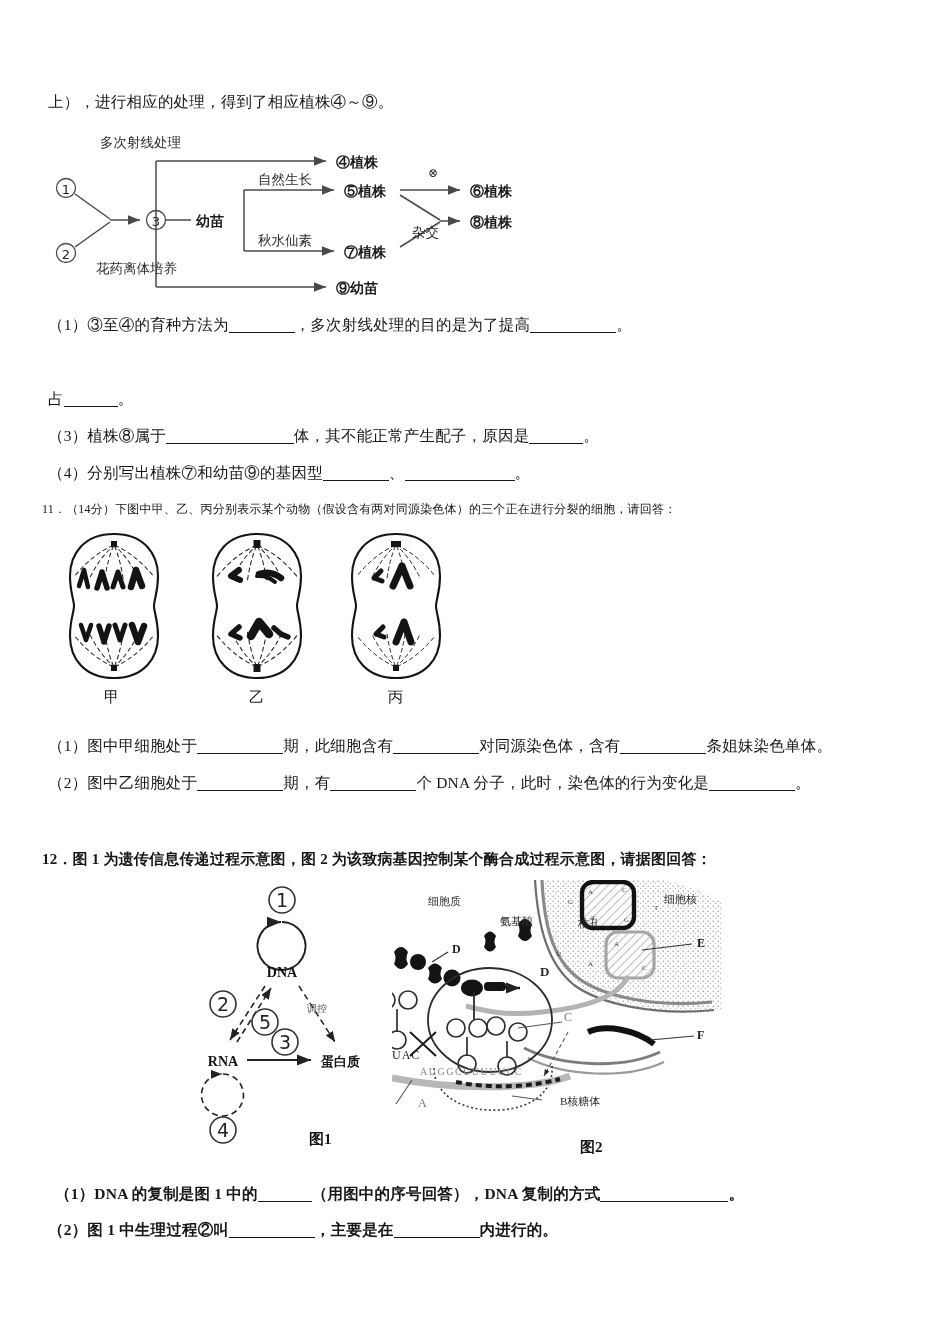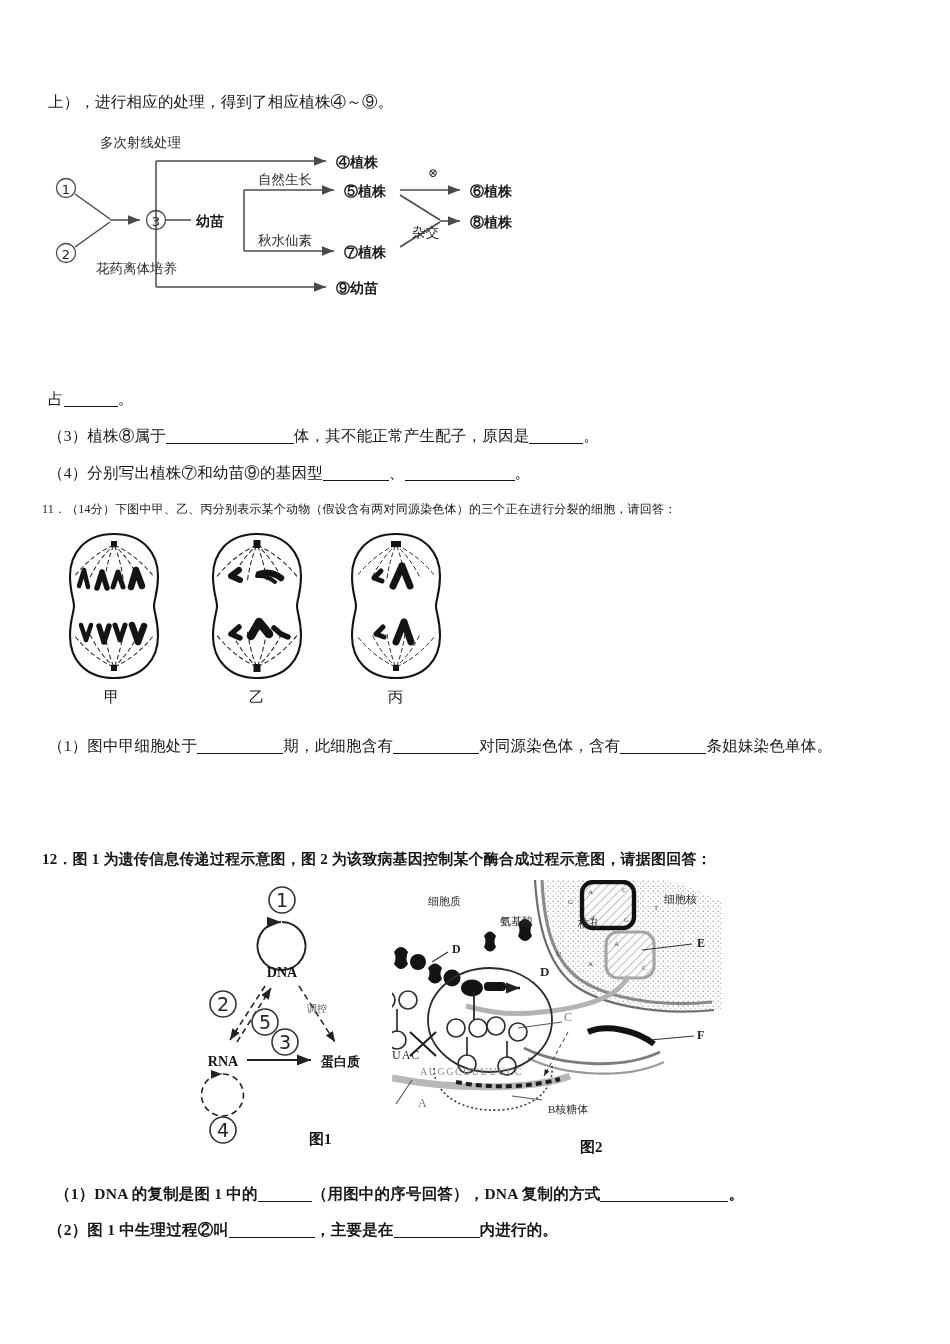--- a/index.html
+++ b/index.html
@@ -162,20 +162,23 @@
       <text x="422" y="63" class="dg-label-b">⑥植株</text>
 
       <path class="dg-line" d="M352,62 L392,87"></path>
       <path class="dg-line" d="M352,114 L392,89"></path>
       <path class="dg-line" d="M392,88 L412,88" marker-end="url(#ah)"></path>
       <text x="364" y="104" class="dg-label">杂交</text>
       <text x="422" y="94" class="dg-label-b">⑧植株</text>
     </svg>
   </div>
 
+  <div class="txt" style="left:48px; top:313px;">
+    <span>（1）</span><span>③至④的育种方法为</span><span class="ul u-m"></span><span>，多次射线处理的目的是为了提高</span><span class="ul u-l"></span><span>。</span>
+  </div>
 
 
   <div class="txt" style="left:48px; top:387px;">
     <span>占</span><span class="ul u-s"></span><span>。</span>
   </div>
 
   <div class="txt" style="left:48px; top:424px;">
     <span>（3）</span><span>植株⑧属于</span><span class="ul u-xxl"></span><span>体，其不能正常产生配子，原因是</span><span class="ul u-s"></span><span>。</span>
   </div>
 
@@ -285,20 +288,23 @@
     </svg>
     <div class="cell-cap" style="left:52px; top:160px;">甲</div>
     <div class="cell-cap" style="left:197px; top:160px;">乙</div>
     <div class="cell-cap" style="left:336px; top:160px;">丙</div>
   </div>
 
   <div class="txt" style="left:48px; top:734px;">
     <span>（1）</span><span>图中甲细胞处于</span><span class="ul u-l"></span><span>期，此细胞含有</span><span class="ul u-l"></span><span>对同源染色体，含有</span><span class="ul u-l"></span><span>条姐妹染色单体。</span>
   </div>
 
+  <div class="txt" style="left:48px; top:771px;">
+    <span>（2）</span><span>图中乙细胞处于</span><span class="ul u-l"></span><span>期，有</span><span class="ul u-l"></span><span>个 DNA 分子，此时，染色体的行为变化是</span><span class="ul u-l"></span><span>。</span>
+  </div>
 
 
   <div class="txt bold" style="left:42px; top:848px; font-size:15px;">
     <span>12．</span><span>图 1 为遗传信息传递过程示意图，图 2 为该致病基因控制某个酶合成过程示意图，请据图回答：</span>
   </div>
 
   <div id="fig1">
     <svg width="215" height="275" viewBox="0 0 215 275">
       <defs>
         <marker id="ah2" markerWidth="8" markerHeight="8" refX="7" refY="2.8" orient="auto" markerUnits="strokeWidth">
@@ -450,21 +456,21 @@
     <div class="f2lab" style="left:36px; top:14px;">细胞质</div>
     <div class="f2lab" style="left:108px; top:34px;">氨基酸</div>
     <div class="f2lab" style="left:186px; top:36px;">核孔</div>
     <div class="f2lab" style="left:272px; top:12px;">细胞核</div>
     <div class="f2lab-en" style="left:60px; top:62px; font-weight:bold;">D</div>
     <div class="f2lab-en" style="left:305px; top:56px; font-weight:bold;">E</div>
     <div class="f2lab-en" style="left:305px; top:148px; font-weight:bold;">F</div>
     <div class="f2lab-en" style="left:172px; top:130px; color:#777;">C</div>
     <div class="f2lab-en" style="left:26px; top:216px; color:#777;">A</div>
     <div class="f2lab-en" style="left:0px; top:168px; letter-spacing:1px;">UAC</div>
-    <div class="f2lab" style="left:156px; top:214px;margin-top:8px;">B核糖体</div>
+    <div class="f2lab" style="left:168px; top:214px;">B核糖体</div>
     <div class="f2lab-en" style="left:28px; top:186px; color:#8a8a8a; font-size:10px; letter-spacing:1.5px;">AUGGCUUUUUCC</div>
     <div class="fig-cap" style="left:152px; top:258px;">图2</div>
   </div>
 
   <div class="txt bold" style="left:35px; top:1182px;margin-left:20px;">
     <span>（1）</span><span>DNA 的复制是图 1 中的</span><span class="ul u-s"></span><span>（用图中的序号回答），DNA 复制的方式</span><span class="ul u-xxl"></span><span>。</span>
   </div>
 
   <div class="txt bold" style="left:48px; top:1218px;">
     <span>（2）</span><span>图 1 中生理过程②叫</span><span class="ul u-l"></span><span>，主要是在</span><span class="ul u-l"></span><span>内进行的。</span>

